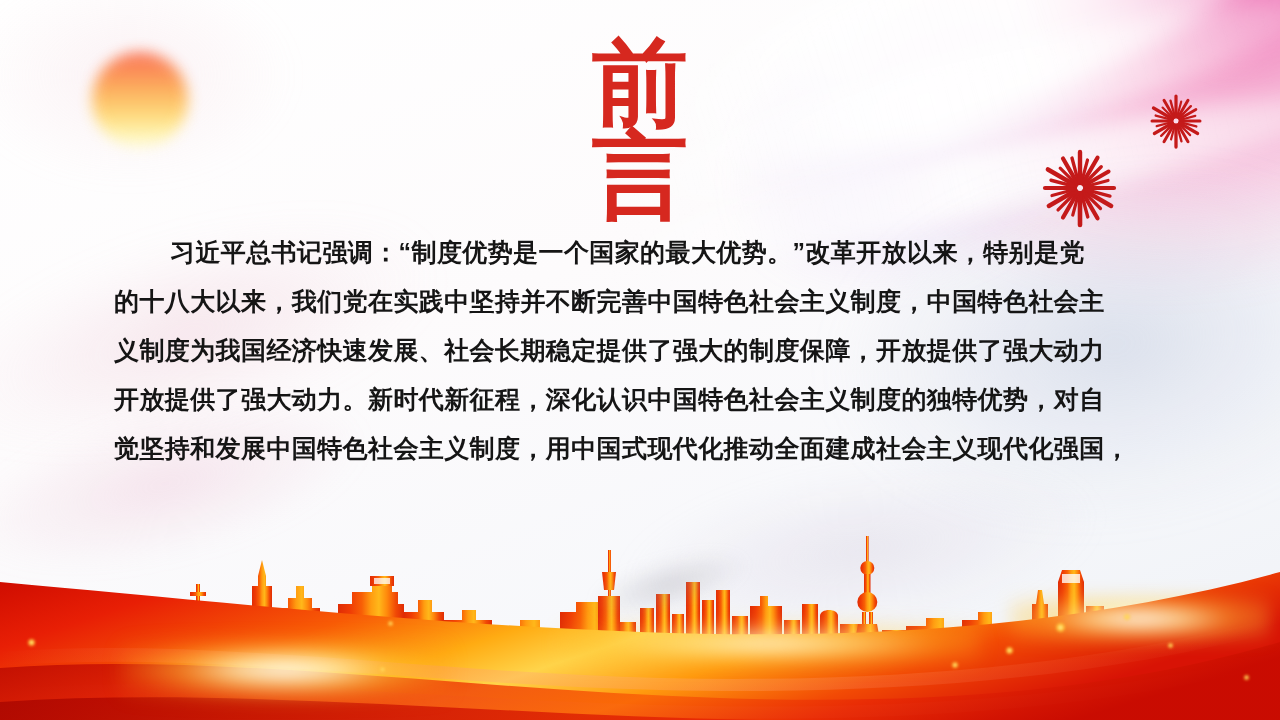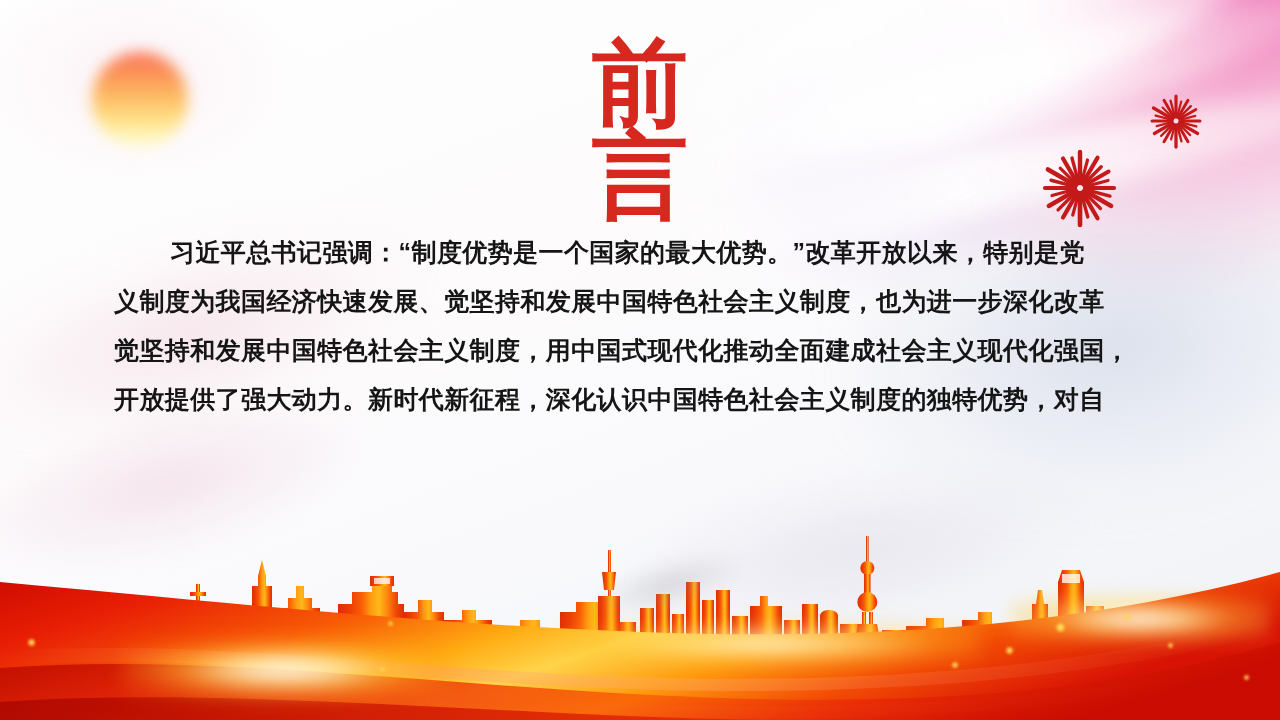--- a/index.html
+++ b/index.html
@@ -318,23 +318,24 @@
     </svg>
   </div>
 
   <div class="title">
     <span class="title-char">前</span>
     <span class="title-char">言</span>
   </div>
 
   <div class="body-text">
     <div class="body-line first">习近平总书记强调：“制度优势是一个国家的最大优势。”改革开放以来，特别是党</div>
-    <div class="body-line">义制度为我国经济快速发展、觉坚持和发展中国特色社会主义制度，也为进一步深化改革</div>
+    <div class="body-line">的十八大以来，我们党在实践中坚持并不断完善中国特色社会主义制度，中国特色社会主</div>
+    <div class="body-line">义制度为我国经济快速发展、社会长期稳定提供了强大的制度保障，开放提供了强大动力</div>
+    <div class="body-line">开放提供了强大动力。新时代新征程，深化认识中国特色社会主义制度的独特优势，对自</div>
     <div class="body-line">觉坚持和发展中国特色社会主义制度，用中国式现代化推动全面建成社会主义现代化强国，</div>
-    <div class="body-line">开放提供了强大动力。新时代新征程，深化认识中国特色社会主义制度的独特优势，对自</div>
   </div>
 
   <div class="smoke"></div>
 
   <div class="bottom">
     <svg width="1280" height="200" viewBox="0 0 1280 200" aria-hidden="true">
       <defs>
         <linearGradient id="skyGrad" x1="0" y1="0" x2="1" y2="0">
           <stop offset="0" stop-color="#e02c05"></stop>
           <stop offset="0.18" stop-color="#ef3c05"></stop>

